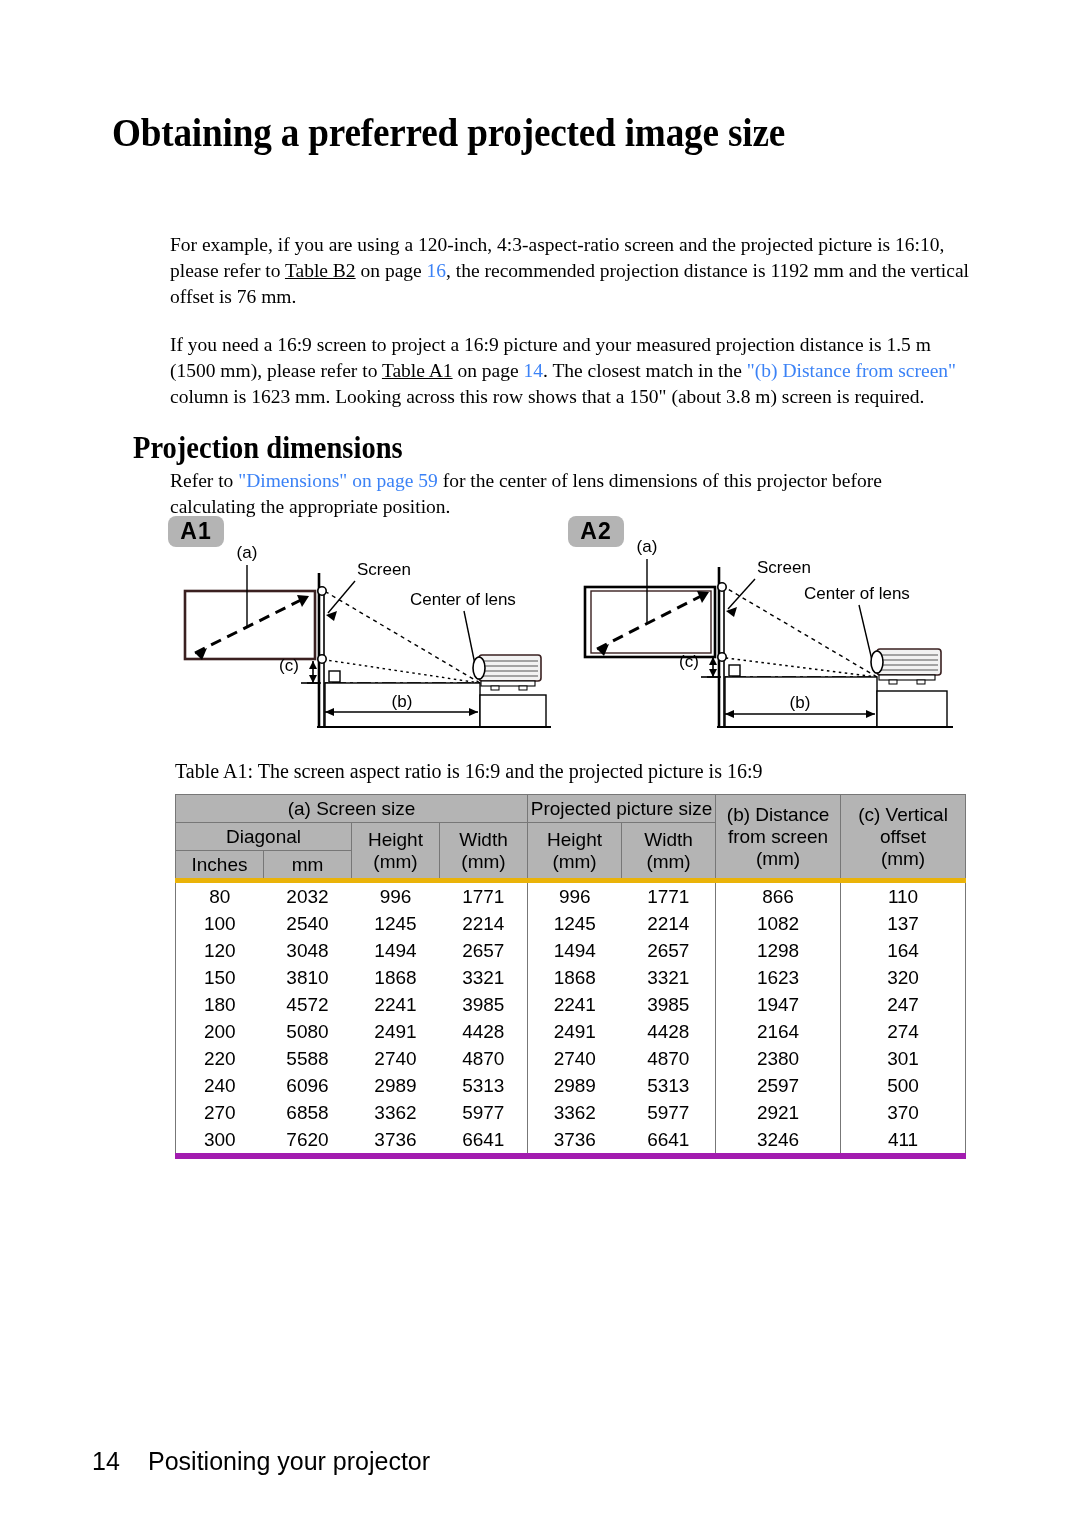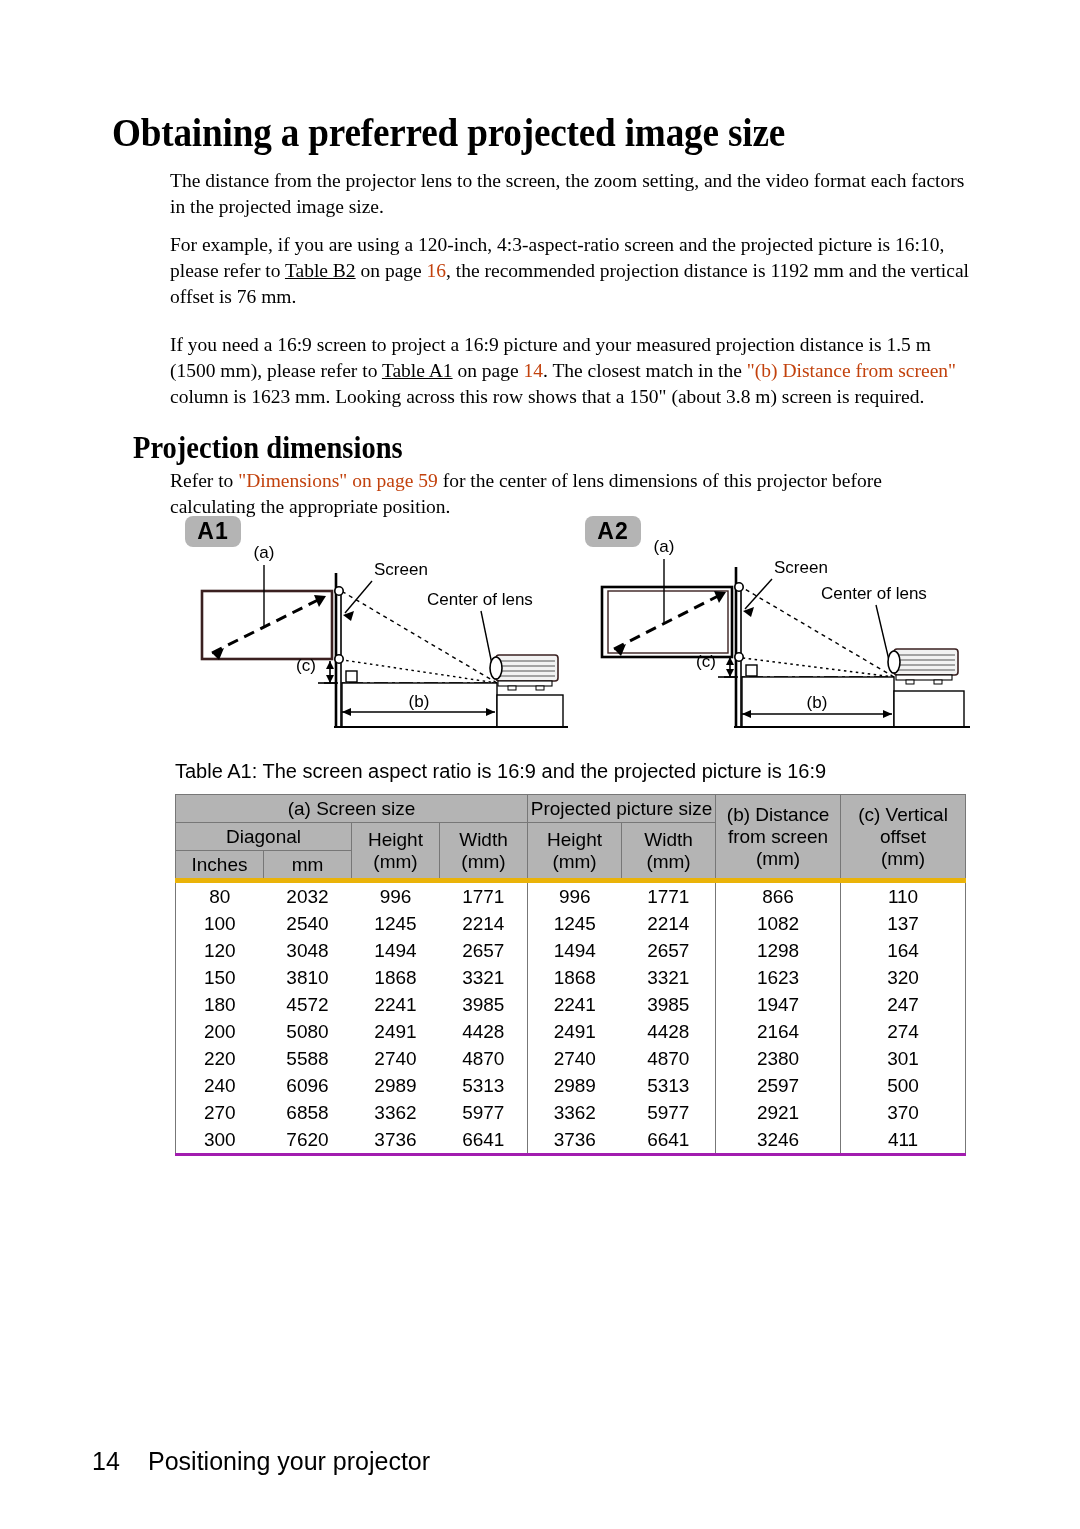--- a/index.html
+++ b/index.html
@@ -59,31 +59,31 @@
     line-height: 26px;
     text-align: left;
     font-family: "Liberation Serif", "DejaVu Serif", serif;
   }
   .p1 { top: 148px; }
   .p2 { top: 212px; }
   .p3 { top: 312px; }
   .p4 { top: 448px; }
 
   .link {
-    color: #c2410c;
+    color: #3b82f6;
   }
   .ulink {
     text-decoration: underline;
     color: #000;
   }
 
   
   .diagrams {
     position: absolute;
-    left: 184px;
+    left: 167px;
     top: 515px;
     width: 800px;
     height: 225px;
   }
   .diagram {
     position: absolute;
     top: 0;
     width: 395px;
     height: 225px;
   }
@@ -110,21 +110,21 @@
     position: absolute;
     left: 0;
     top: 0;
   }
 
   
   .table-caption {
     position: absolute;
     left: 175px;
     top: 760px;
-    font-family: Liberation Sans, sans-serif;
+    font-family: Liberation Serif, serif;
     font-size: 20px;
     white-space: nowrap;
   }
 
   table.dims {
     position: absolute;
     left: 175px;
     top: 794px;
     width: 790px;
     border-collapse: collapse;
@@ -144,21 +144,21 @@
   table.dims thead th {
     background: #b4b4b4;
     color: #000;
   }
   table.dims tbody td {
     background: #ffffff;
     border-top: none;
     border-bottom: none;
   }
   table.dims tbody tr:first-child td { border-top: 5px solid #eab308; }
-  table.dims tbody tr:last-child  td { border-bottom: 3px solid #a21caf; }
+  table.dims tbody tr:last-child  td { border-bottom: 6px solid #a21caf; }
   
   table.dims tbody td.nl { border-left: none; }
   table.dims tbody td.nr { border-right: none; }
 
   
   .footer {
     position: absolute;
     left: 92px;
     top: 1447px;
     font-family: "Liberation Sans", "DejaVu Sans", sans-serif;
@@ -166,21 +166,20 @@
   }
   .footer .pno { display: inline-block; width: 56px; }
 </style>
 </head>
 <body>
 
 <div class="page">
 
   <h1 class="h1">Obtaining a preferred projected image size</h1>
 
-  <p class="para p1"><span>The distance from the projector lens to the screen, the zoom setting, and the video format each factors in the projected image size.</span></p>
 
   <p class="para p2"><span>For example, if you are using a 120-inch, 4:3-aspect-ratio screen and the projected picture is 16:10, please refer to </span><span class="ulink">Table B2</span><span> on page </span><span class="link">16</span><span>, the recommended projection distance is 1192 mm and the vertical offset is 76 mm.</span></p>
 
   <p class="para p3"><span>If you need a 16:9 screen to project a 16:9 picture and your measured projection distance is 1.5 m (1500 mm), please refer to </span><span class="ulink">Table A1</span><span> on page </span><span class="link">14</span><span>. The closest match in the </span><span class="link">"(b) Distance from screen"</span><span> column is 1623 mm. Looking across this row shows that a 150" (about 3.8 m) screen is required.</span></p>
 
   <h2 class="h2">Projection dimensions</h2>
 
   <p class="para p4"><span>Refer to </span><span class="link">"Dimensions" on page 59</span><span> for the center of lens dimensions of this projector before calculating the appropriate position.</span></p>
 
   <div class="diagrams">

